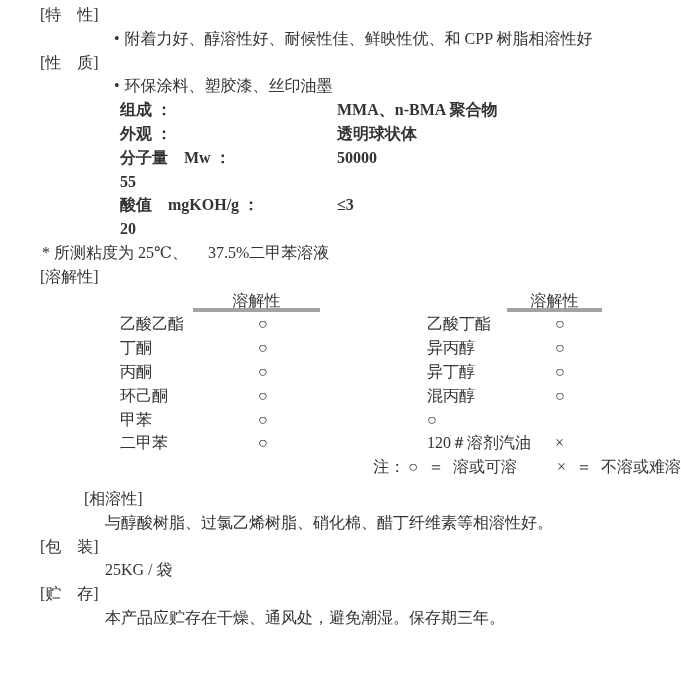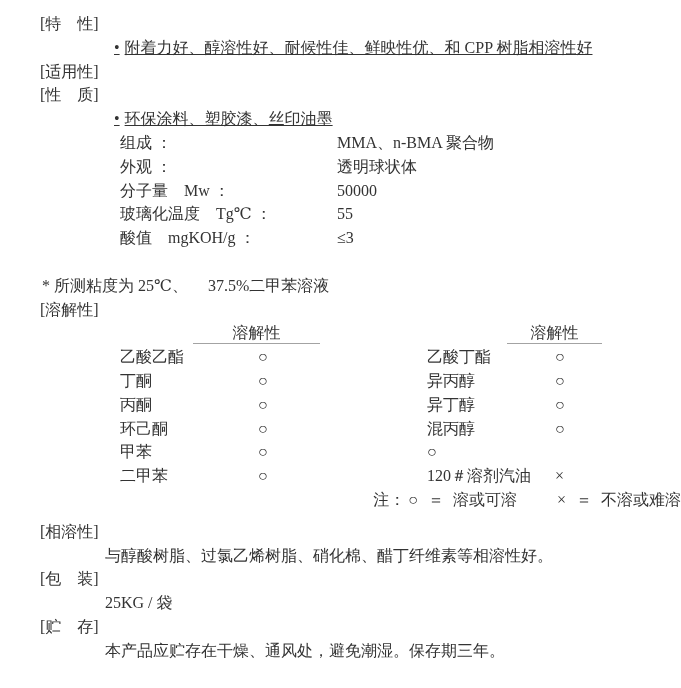--- a/index.html
+++ b/index.html
@@ -9,95 +9,94 @@
     height: 688px;
     font-family: "Liberation Serif", "DejaVu Serif", serif;
     font-size: 16px;
     color: #333333;
     overflow: hidden;
   }
   .page {
     position: relative;
     width: 681px;
     height: 632px;
-    padding-top: 12px;
+    padding-top: 3px;
   }
   .line {
     height: 23.8px;
     line-height: 23.8px;
     white-space: nowrap;
   }
   .sec-header { padding-left: 40px; }
-  .bullet-line { padding-left: 114px; text-decoration: underline; }
+  .bullet-line { padding-left: 114px; }
   .bullet { margin-right: 5px; }
   .indent-text { padding-left: 105px; }
 
-  .prop-row { padding-left: 120px; display: flex; }
+  .prop-row { padding-left: 120px; display: flex; font-weight: bold; }
   .prop-label { width: 217px; flex: 0 0 auto; }
   .prop-value { flex: 1 1 auto; }
   .footnote { padding-left: 42px; }
 
   .sol-header-row { display: flex; }
   .sol-col-header {
     text-align: center;
-    border-bottom: 1px solid #a3a3a3;
+    border-bottom: 4px solid #a3a3a3;
     height: 22px;
     line-height: 22px;
     margin-top: 1px;
   }
   .sol-col-header.lft { margin-left: 193px; width: 127px; }
   .sol-col-header.rgt { margin-left: 187px; width: 95px; }
 
   .sol-row { display: flex; align-items: flex-end; }
   .sol-solvent.lft { margin-left: 120px; width: 138px; }
   .sol-result.lft  { width: 169px; }
   .sol-solvent.rgt { width: 128px; }
   .sol-result.rgt  { flex: 1 1 auto; }
 
   .note-line { padding-left: 113px; text-align: right; }
   .note-eq { margin: 0 9px; }
   .note-sym { margin-left: 3px; margin-right: 1px; }
   .note-cross { margin-left: 40px; margin-right: 1px; }
 
-  .gap-before { margin-top: 8px; }
+  .gap-before { margin-top: 8px; margin-left: 44px; }
 </style>
 </head>
 <body>
 
 <div class="page">
 
   <div class="line sec-header">[特　性]</div>
   <div class="line bullet-line"><span class="bullet">•</span><span>附着力好、醇溶性好、耐候性佳、鲜映性优、和 CPP 树脂相溶性好</span></div>
 
-  <div class="line sec-header">[适用性]</div>
   <div class="line sec-header">[性　质]</div>
 
   <div class="line bullet-line"><span class="bullet">•</span><span>环保涂料、塑胶漆、丝印油墨</span></div>
 
   <div class="line prop-row">
       <span class="prop-label">组成 ：</span>
       <span class="prop-value">MMA、n-BMA 聚合物</span>
     </div>
   <div class="line prop-row">
       <span class="prop-label">外观 ：</span>
       <span class="prop-value">透明球状体</span>
     </div>
   <div class="line prop-row">
       <span class="prop-label">分子量　Mw ：</span>
       <span class="prop-value">50000</span>
     </div>
   <div class="line prop-row">
-      <span class="prop-label">玻璃化温度　Tg℃ ：</span>
       <span class="prop-value">55</span>
     </div>
   <div class="line prop-row">
       <span class="prop-label">酸值　mgKOH/g ：</span>
       <span class="prop-value">≤3</span>
     </div>
   <div class="line prop-row">
+      <span class="prop-value">20</span>
     </div>
 
   <div class="line footnote">* 所测粘度为 25℃、　 37.5%二甲苯溶液</div>
 
   <div class="line sec-header">[溶解性]</div>
 
   <div class="line sol-header-row">
       <span class="sol-col-header lft">溶解性</span>
       <span class="sol-col-header rgt">溶解性</span>
     </div>

